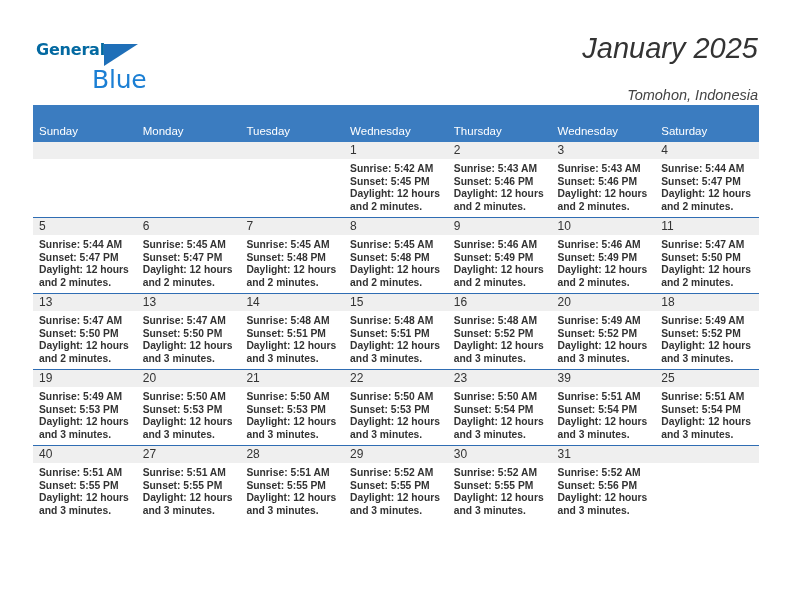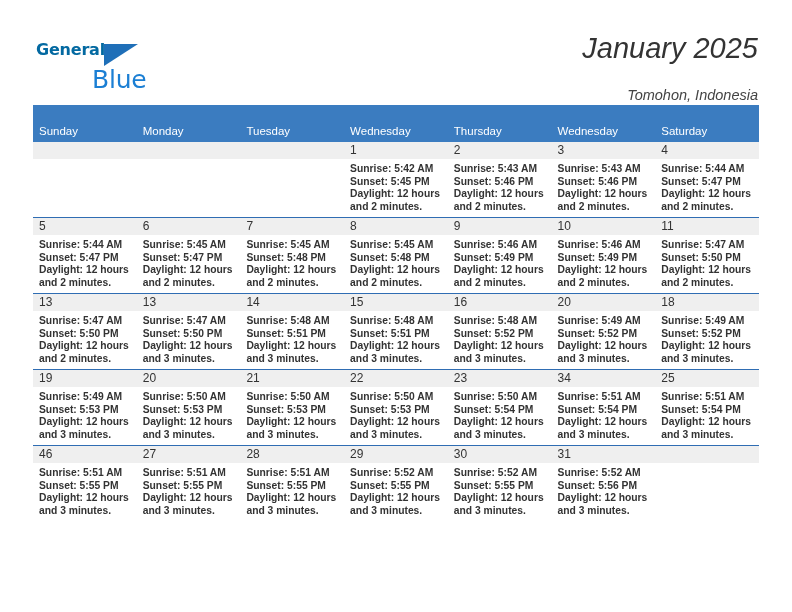--- a/index.html
+++ b/index.html
@@ -401,41 +401,41 @@
           <td>
             <div class="daynum-bar">23</div>
             <div class="cell-body">
               <div>Sunrise: 5:50 AM</div>
               <div>Sunset: 5:54 PM</div>
               <div class="daylight">Daylight: 12 hours</div>
               <div class="daylight">and 3 minutes.</div>
             </div>
           </td>
           <td>
-            <div class="daynum-bar">34</div>
+            <div class="daynum-bar">39</div>
             <div class="cell-body">
               <div>Sunrise: 5:51 AM</div>
               <div>Sunset: 5:54 PM</div>
               <div class="daylight">Daylight: 12 hours</div>
               <div class="daylight">and 3 minutes.</div>
             </div>
           </td>
           <td>
             <div class="daynum-bar">25</div>
             <div class="cell-body">
               <div>Sunrise: 5:51 AM</div>
               <div>Sunset: 5:54 PM</div>
               <div class="daylight">Daylight: 12 hours</div>
               <div class="daylight">and 3 minutes.</div>
             </div>
           </td>
         </tr>
         <tr class="week">
           <td>
-            <div class="daynum-bar">46</div>
+            <div class="daynum-bar">40</div>
             <div class="cell-body">
               <div>Sunrise: 5:51 AM</div>
               <div>Sunset: 5:55 PM</div>
               <div class="daylight">Daylight: 12 hours</div>
               <div class="daylight">and 3 minutes.</div>
             </div>
           </td>
           <td>
             <div class="daynum-bar">27</div>
             <div class="cell-body">

